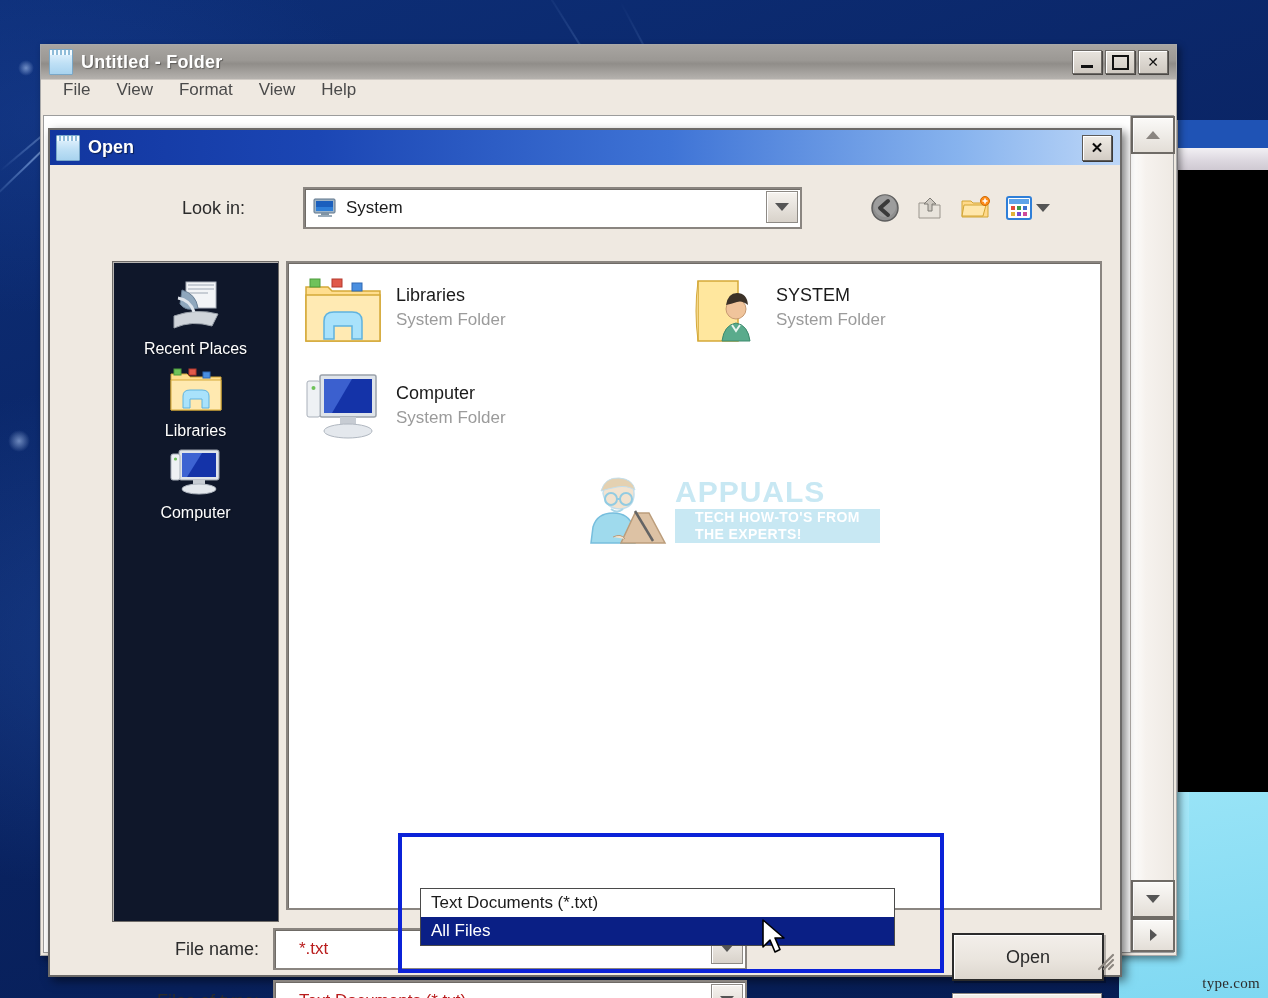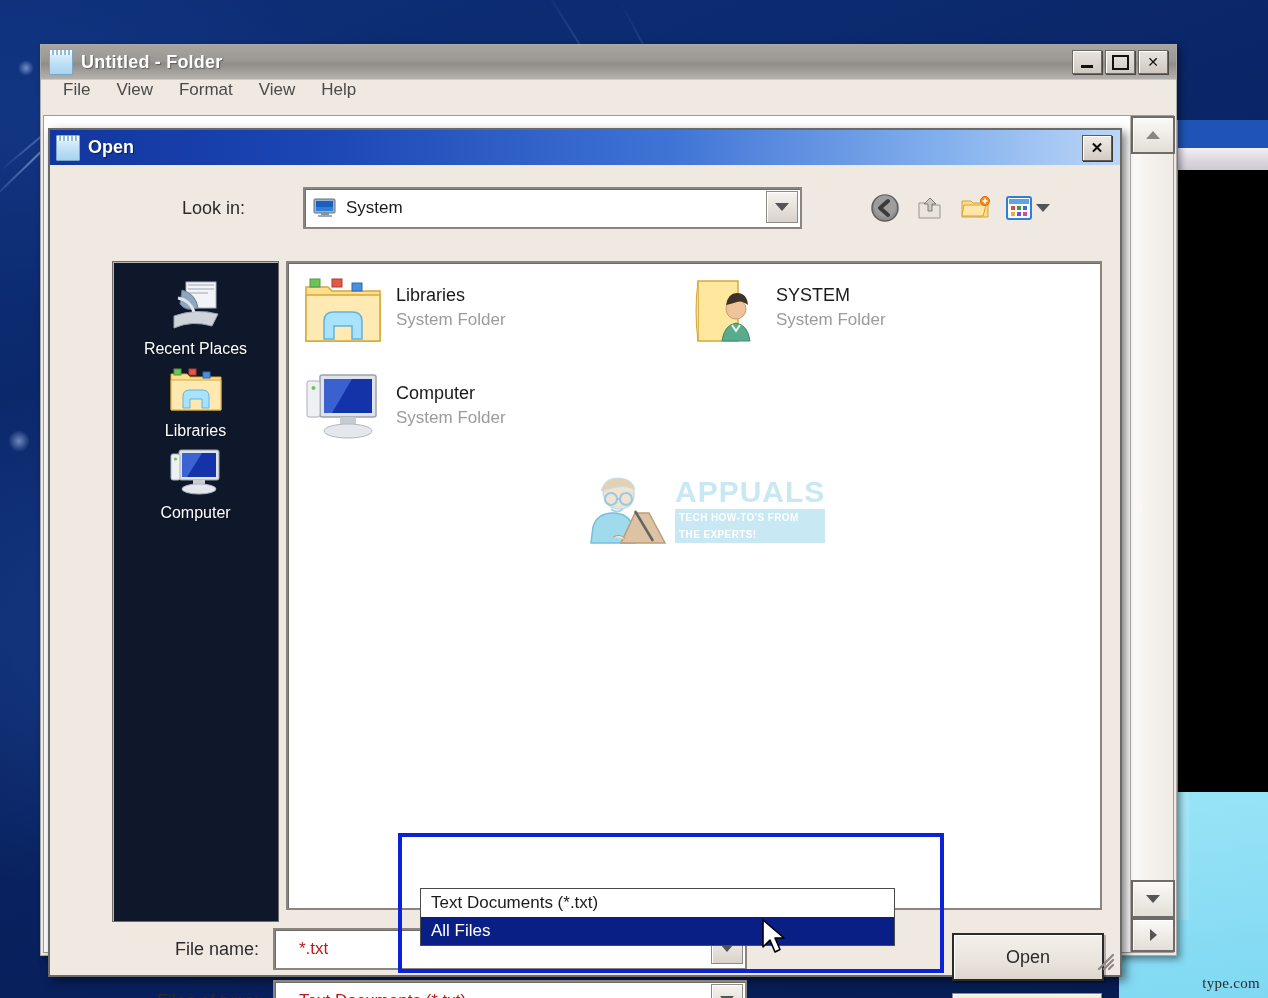--- a/index.html
+++ b/index.html
@@ -266,22 +266,22 @@
   .appuals {
     position:absolute; left: 295px; top: 212px;
     display:flex; align-items:flex-start; opacity:.85;
   }
   .appuals-text { margin-left: 2px; }
   .appuals-title {
     font-size: 30px; font-weight: bold; letter-spacing: 1px;
     color: #bfe4f2; font-family: "Liberation Sans", sans-serif;
   }
   .appuals-sub {
-    background:#bfe4f2; color:#ffffff; font-size:10px; font-weight:bold;
-    line-height: 13px; padding: 2px 4px; letter-spacing:.4px;
+    background:#bfe4f2; color:#ffffff; font-size:14px; font-weight:bold;
+    line-height: 13px; padding: 2px 20px; letter-spacing:.4px;
   }
 
   
   .bottom-fields { position:absolute; left:14px; right:14px; top:758px; }
   .field-row { display:flex; align-items:center; height: 52px; }
   .field-label {
     width: 195px; text-align:right; padding-right: 14px;
     font-size:18px; color:#2b2b2b;
   }
   .field-combo {

